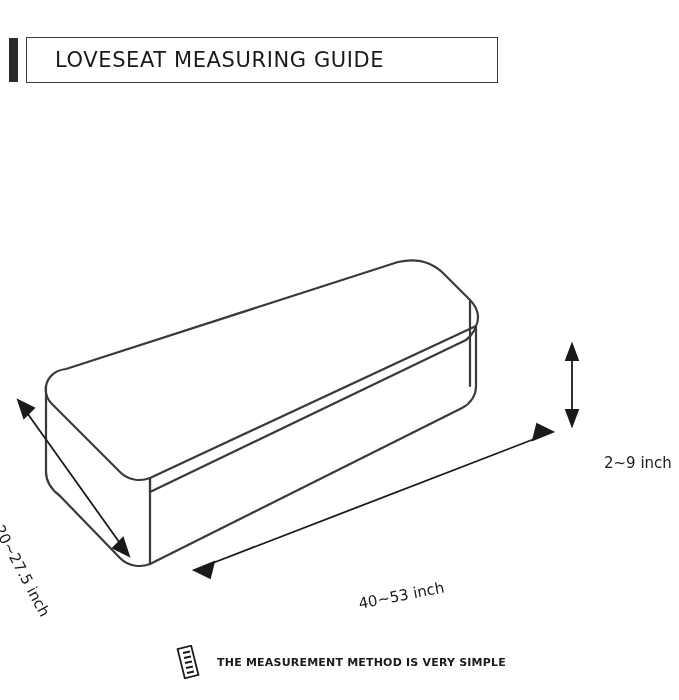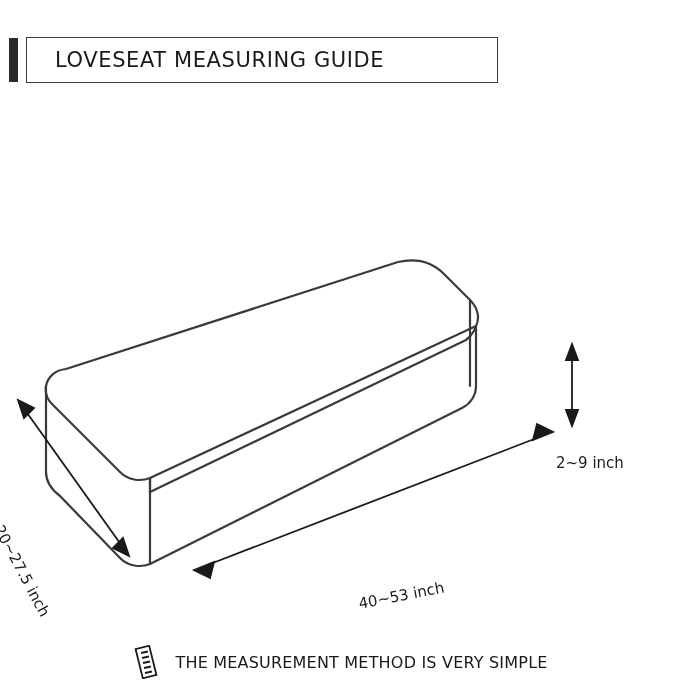--- a/index.html
+++ b/index.html
@@ -90,21 +90,21 @@
   }
 
   .dim-label {
     position: absolute;
     font-family: "DejaVu Sans", sans-serif;
     font-size: 15px;
     color: #1a1a1a;
     white-space: nowrap;
   }
   #label-height {
-    left: 556px;
+    left: 604px;
     top: 368px;
   }
   #label-width {
     left: 357px;
     top: 509px;
     transform: rotate(-11deg);
     transform-origin: left top;
   }
   #label-depth {
     left: 6px;
@@ -125,24 +125,25 @@
     justify-content: center;
   }
   #footer-icon {
     width: 30px;
     height: 34px;
     margin-right: 14px;
     flex: none;
   }
   #footer-text {
     font-family: "DejaVu Sans", sans-serif;
-    font-size: 16px;
+    font-size: 11px;
     letter-spacing: 0.2px;
     color: #1a1a1a;
     white-space: nowrap;
+    font-weight: bold;
   }
 </style>
 </head>
 <body>
 
 <div id="page">
 
   <div id="header">
     <div id="title-bar-accent"></div>
     <div id="title-box">

